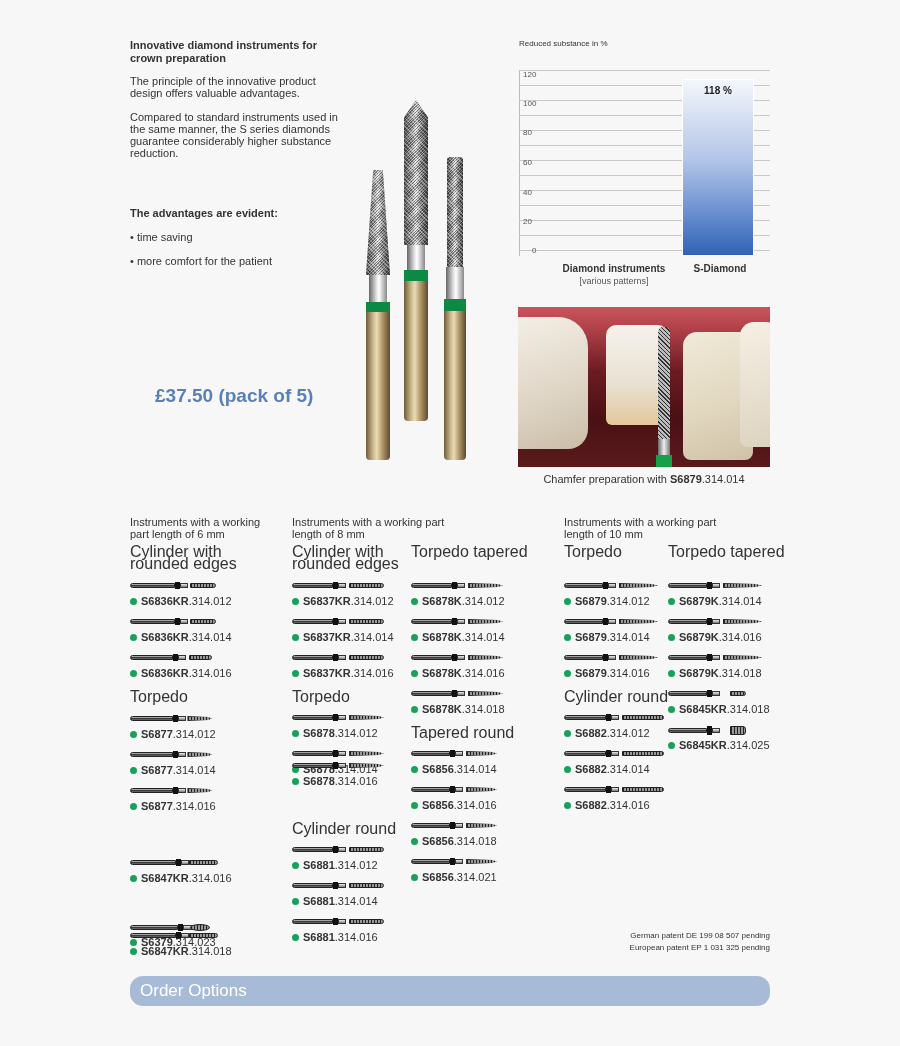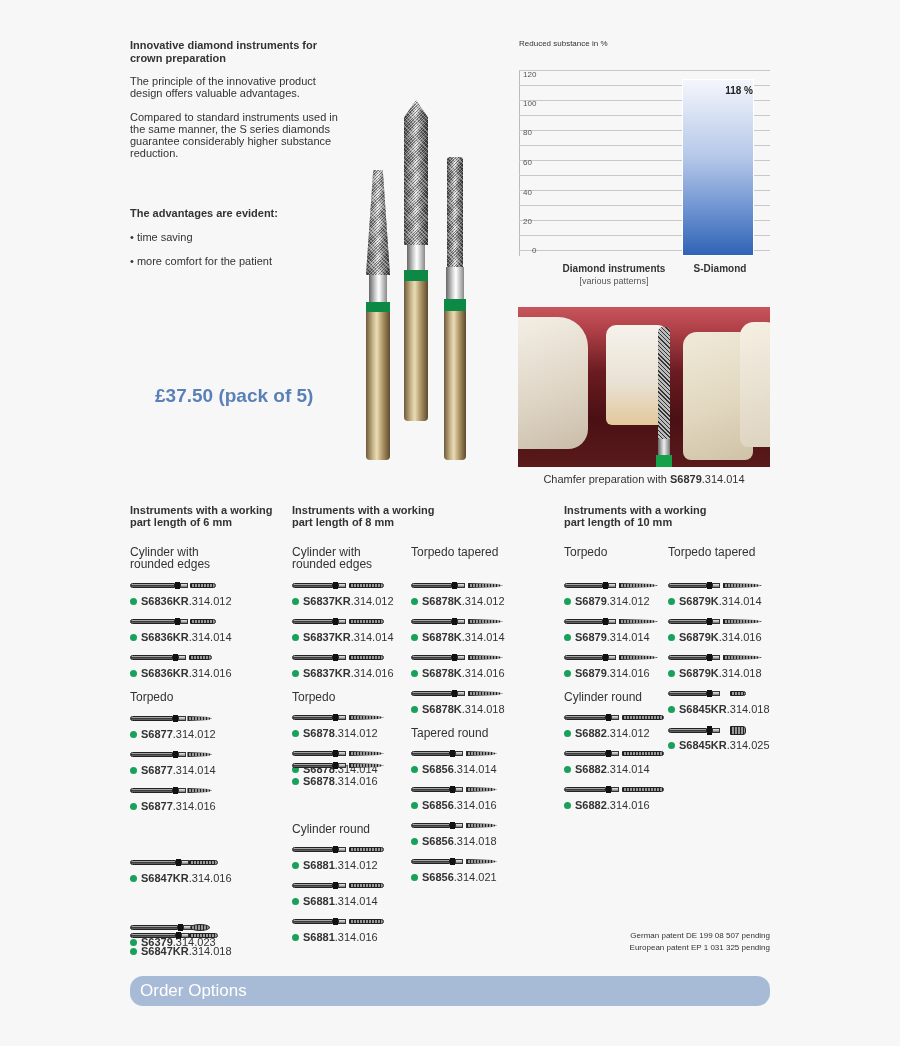--- a/index.html
+++ b/index.html
@@ -28,33 +28,33 @@
     background:linear-gradient(90deg,#6e5a3a,#cdb98d 30%,#e9dcb8 45%,#b8a070 65%,#5e4a2c);
   }
 
   
   .chart-title { left:519px; top:39px; font-size:8px; color:#333; }
   .chart { left:519px; top:70px; width:251px; height:186px; }
   .grid-line { position:absolute; left:0; right:0; height:1px; background:#c8c8c8; }
   .tick-label { position:absolute; left:4px; font-size:8px; color:#555; }
   .axis-y { position:absolute; left:0; top:0; bottom:0; width:1px; background:#bbb; }
   .bar { position:absolute; bottom:0; background:linear-gradient(180deg,#f4f6fc 0%,#b4c6e8 45%,#6b91d0 75%,#2f63b6 100%); border:1px solid #fff; }
-  .bar-label { position:absolute; width:100%; text-align:right; top:5px; font-size:10px; font-weight:bold; color:#222; }
+  .bar-label { position:absolute; width:100%; text-align:center; top:5px; font-size:10px; font-weight:bold; color:#222; }
   .cat-label { position:absolute; font-size:10px; font-weight:bold; color:#333; text-align:center; }
   .cat-sub { position:absolute; font-size:9px; color:#555; text-align:center; }
 
   
   .photo { left:518px; top:307px; width:252px; height:160px; overflow:hidden;
     background:linear-gradient(180deg,#c8555c 0%,#b04048 14%,#6b1c22 40%,#4a1014 70%,#5a1a1c 100%); }
   .tooth { position:absolute; border-radius:14px 14px 8px 8px; }
   .photo-caption { left:518px; top:473px; width:252px; text-align:center; font-size:11px; color:#333; }
 
   
-  .sec-title { font-size:11px; font-weight:bold; line-height:12px; color:#333; }
-  .grp-title { font-size:12px; line-height:12px; color:#333; }
+  .sec-title { font-size:11px; font-weight:normal; line-height:12px; color:#333;margin-top:12px; }
+  .grp-title { font-size:16px; line-height:12px; color:#333; }
   .item { position:absolute; width:120px; height:30px; }
   .mini { position:absolute; left:0; top:0; height:7px; width:86px; }
   .mini .sh { position:absolute; left:0; top:1px; width:52%; height:5px; border-radius:3px 0 0 3px;
     background:linear-gradient(180deg,#ddd,#555 40%,#222 60%,#888); border:1px solid #222; box-sizing:border-box; }
   .mini .cl { position:absolute; left:52%; top:0; width:5px; height:7px; background:#111; }
   .mini .nk { position:absolute; left:calc(52% + 5px); top:1px; width:8px; height:5px; background:linear-gradient(180deg,#eee,#777); border:1px solid #333; box-sizing:border-box; }
   .mini .hd { position:absolute; top:1px; height:5px; right:0; border:1px solid #222; box-sizing:border-box;
     background:repeating-linear-gradient(90deg,#222 0 1px,#999 1px 3px); border-radius:0 3px 3px 0; }
   .mini.tapered .hd { clip-path:polygon(0 0,85% 20%,100% 50%,85% 80%,0 100%); border-radius:0; }
   .mini.oval .hd { border-radius:50%; height:7px; top:0; width:20px !important; }

